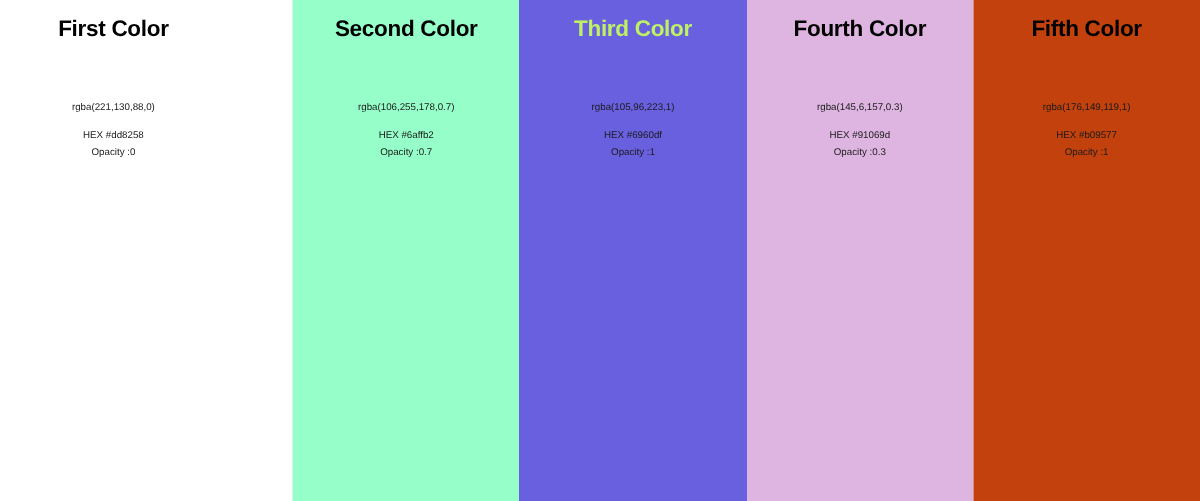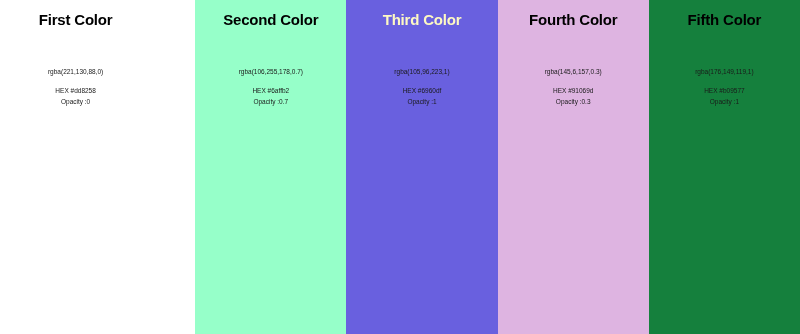--- a/index.html
+++ b/index.html
@@ -82,38 +82,38 @@
   <div class="swatch-column" style="background-color: rgba(106, 255, 178, 0.7); margin-left: 44px;">
     <div class="swatch-title" style="color: rgb(0, 0, 0);">Second Color</div>
     <div class="swatch-details" style="color: rgb(26, 26, 26);">
       <span class="swatch-rgba">rgba(106,255,178,0.7)</span>
       <span class="swatch-hex">HEX #6affb2</span>
       <span class="swatch-opacity">Opacity :0.7</span>
     </div>
   </div>
 
   <div class="swatch-column" style="background-color: rgb(105, 96, 223);">
-    <div class="swatch-title" style="color: #fef9c3;">Third Color</div>
+    <div class="swatch-title" style="color: #bef264;">Third Color</div>
     <div class="swatch-details" style="color: rgb(26, 26, 26);">
       <span class="swatch-rgba">rgba(105,96,223,1)</span>
       <span class="swatch-hex">HEX #6960df</span>
       <span class="swatch-opacity">Opacity :1</span>
     </div>
   </div>
 
   <div class="swatch-column" style="background-color: rgba(145, 6, 157, 0.3);">
     <div class="swatch-title" style="color: rgb(0, 0, 0);">Fourth Color</div>
     <div class="swatch-details" style="color: rgb(26, 26, 26);">
       <span class="swatch-rgba">rgba(145,6,157,0.3)</span>
       <span class="swatch-hex">HEX #91069d</span>
       <span class="swatch-opacity">Opacity :0.3</span>
     </div>
   </div>
 
-  <div class="swatch-column" style="background-color: #15803d;">
+  <div class="swatch-column" style="background-color: #c2410c;">
     <div class="swatch-title" style="color: rgb(0, 0, 0);">Fifth Color</div>
     <div class="swatch-details" style="color: rgb(26, 26, 26);">
       <span class="swatch-rgba">rgba(176,149,119,1)</span>
       <span class="swatch-hex">HEX #b09577</span>
       <span class="swatch-opacity">Opacity :1</span>
     </div>
   </div>
 
 </div>
 

